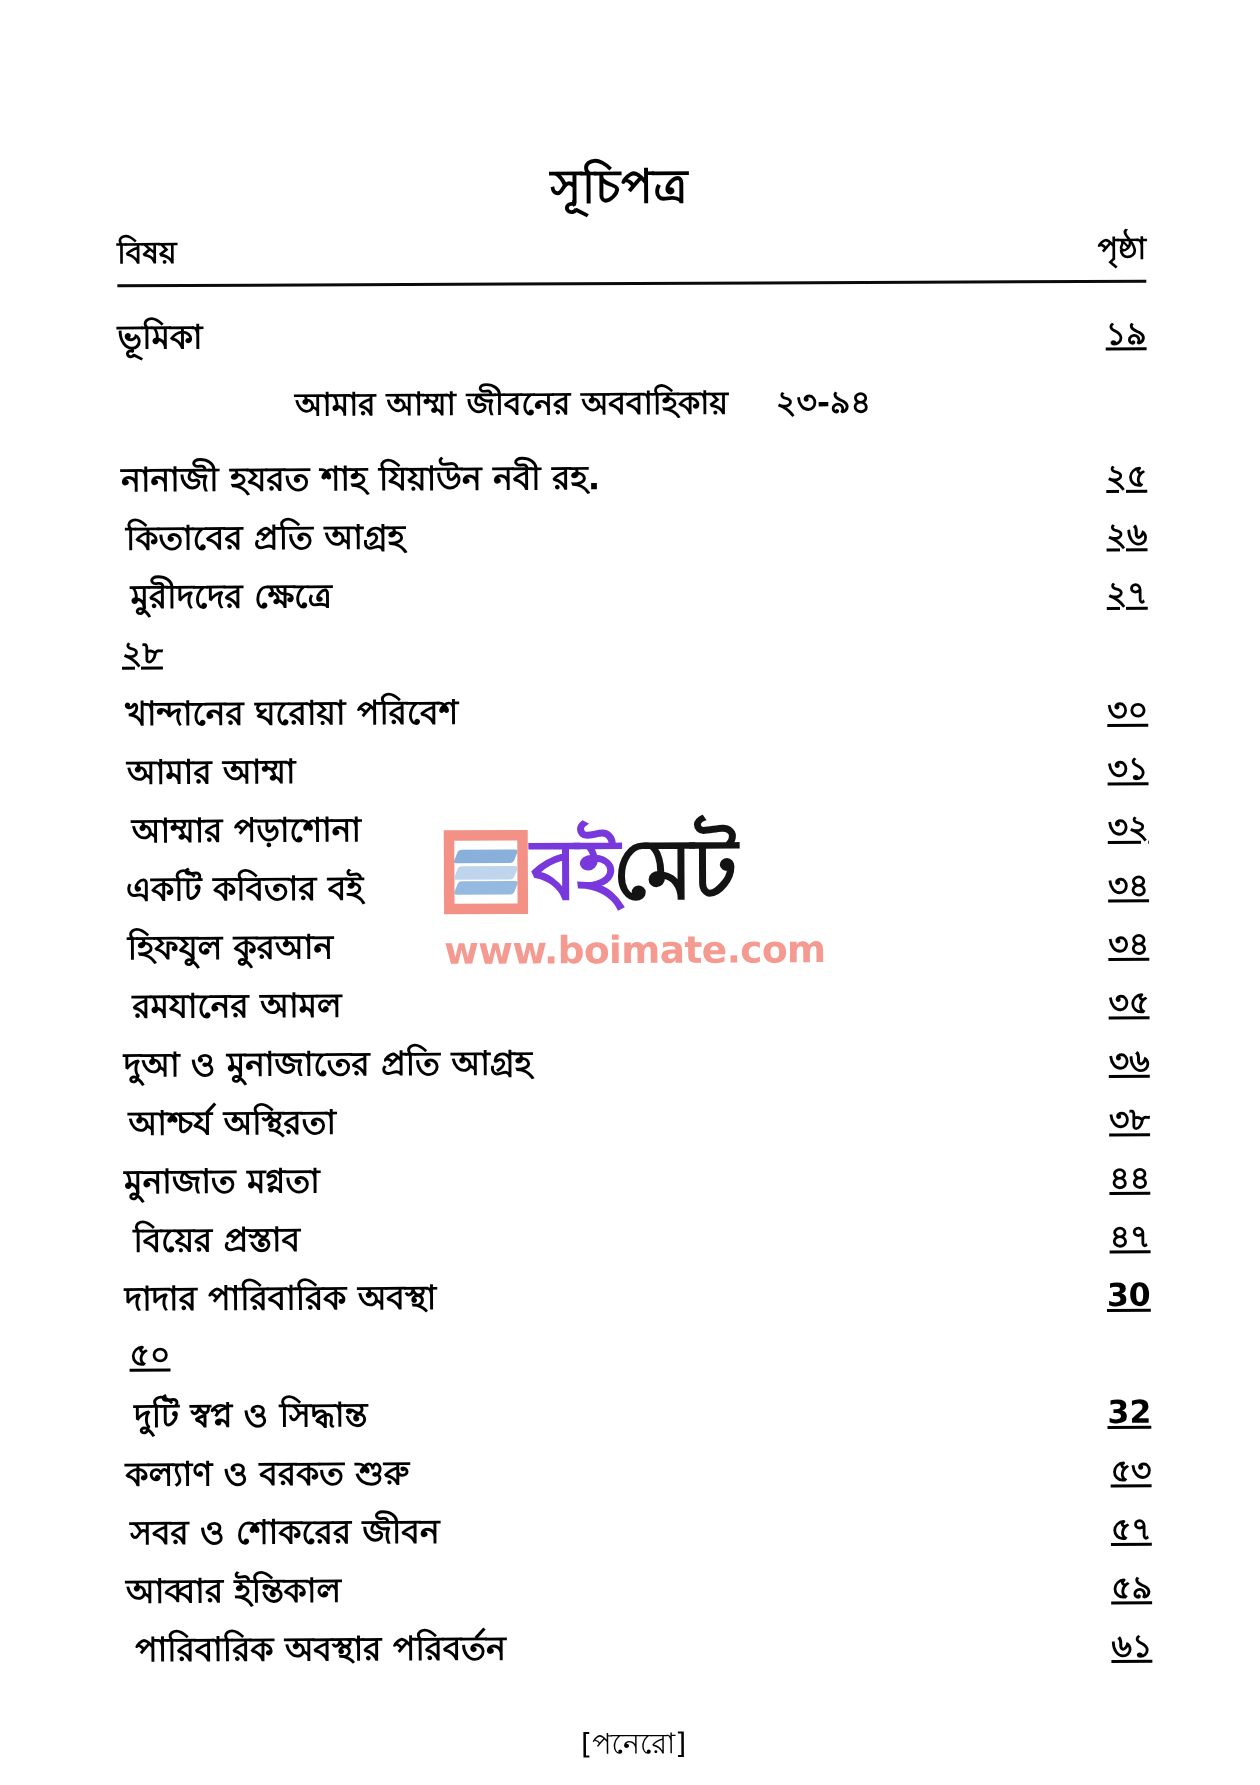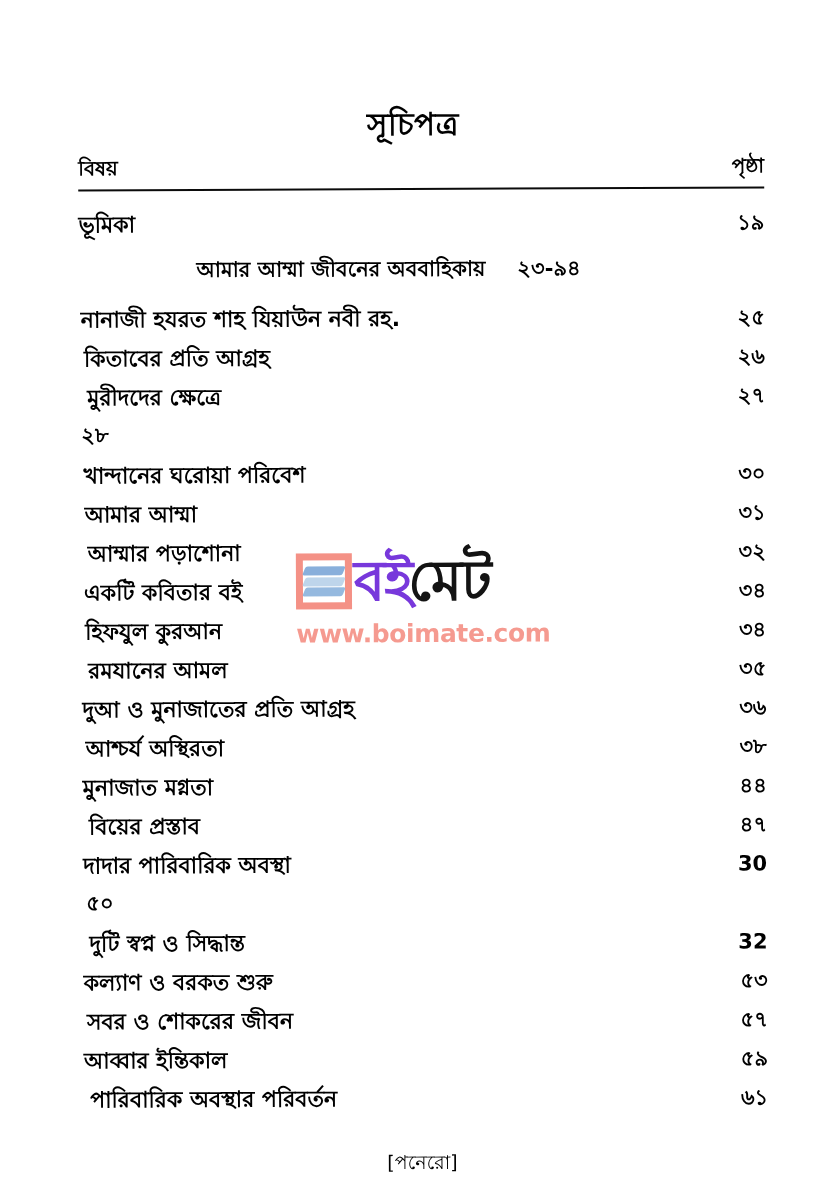--- a/index.html
+++ b/index.html
@@ -89,20 +89,21 @@
     font-size: 22px;
     font-weight: 700;
     font-family: "DejaVu Sans", "Liberation Sans", sans-serif;
   }
   .row .label {
     white-space: nowrap;
   }
   .row .page-no {
     white-space: nowrap;
     font-size: 21px;
+    text-decoration: underline;
   }
 
   
   .row.gap-after {
     margin-bottom: 8px;
   }
 
   
   .row.section {
     justify-content: flex-start;

